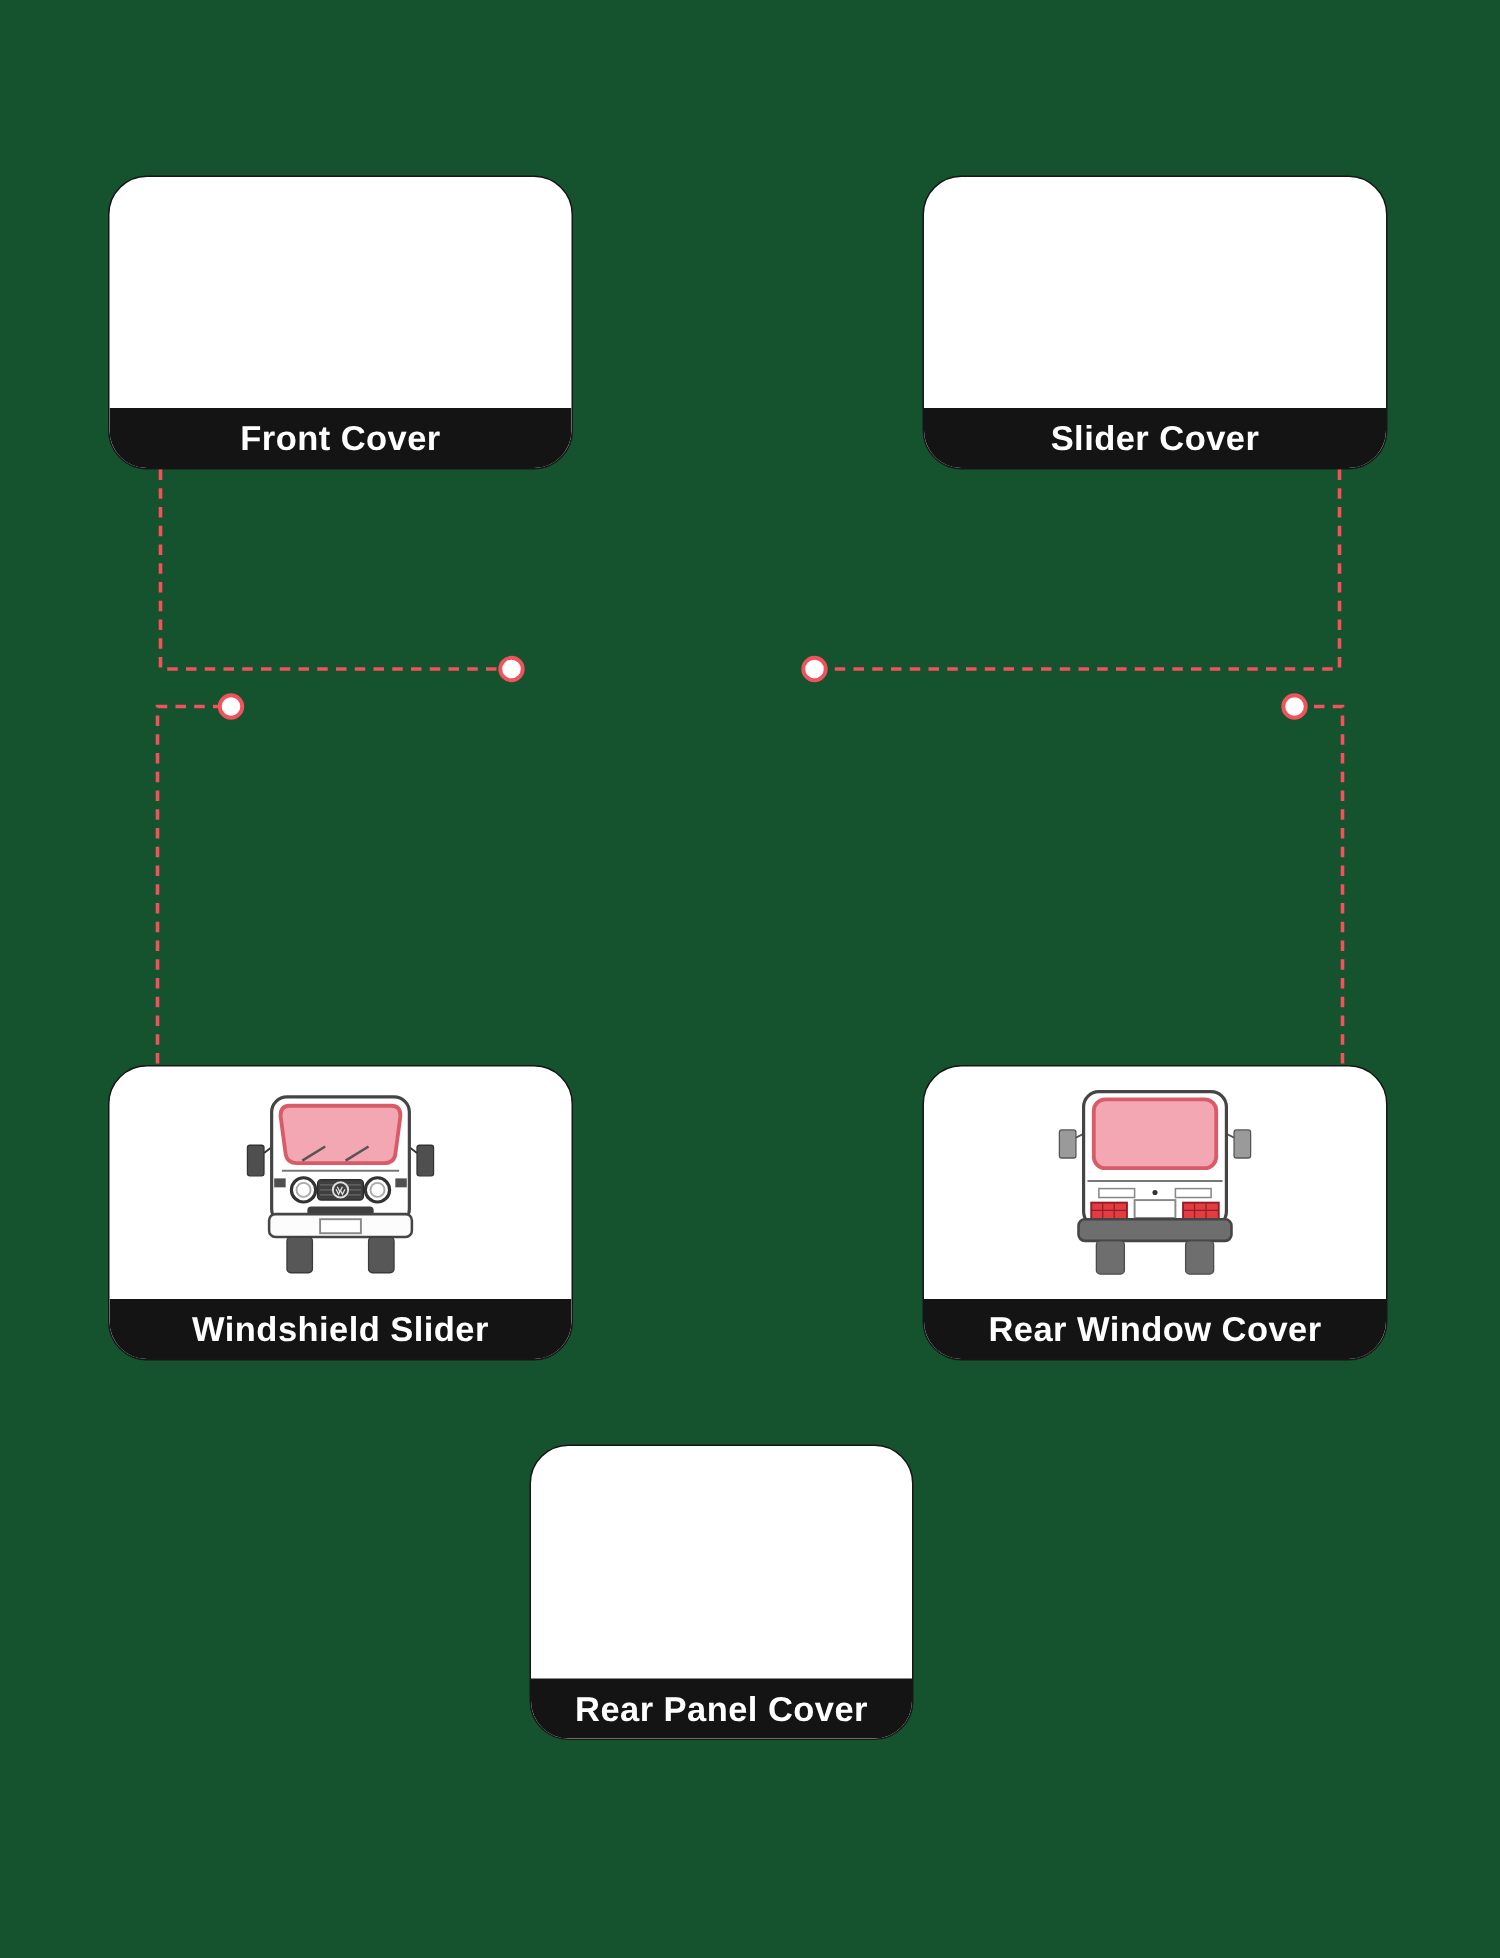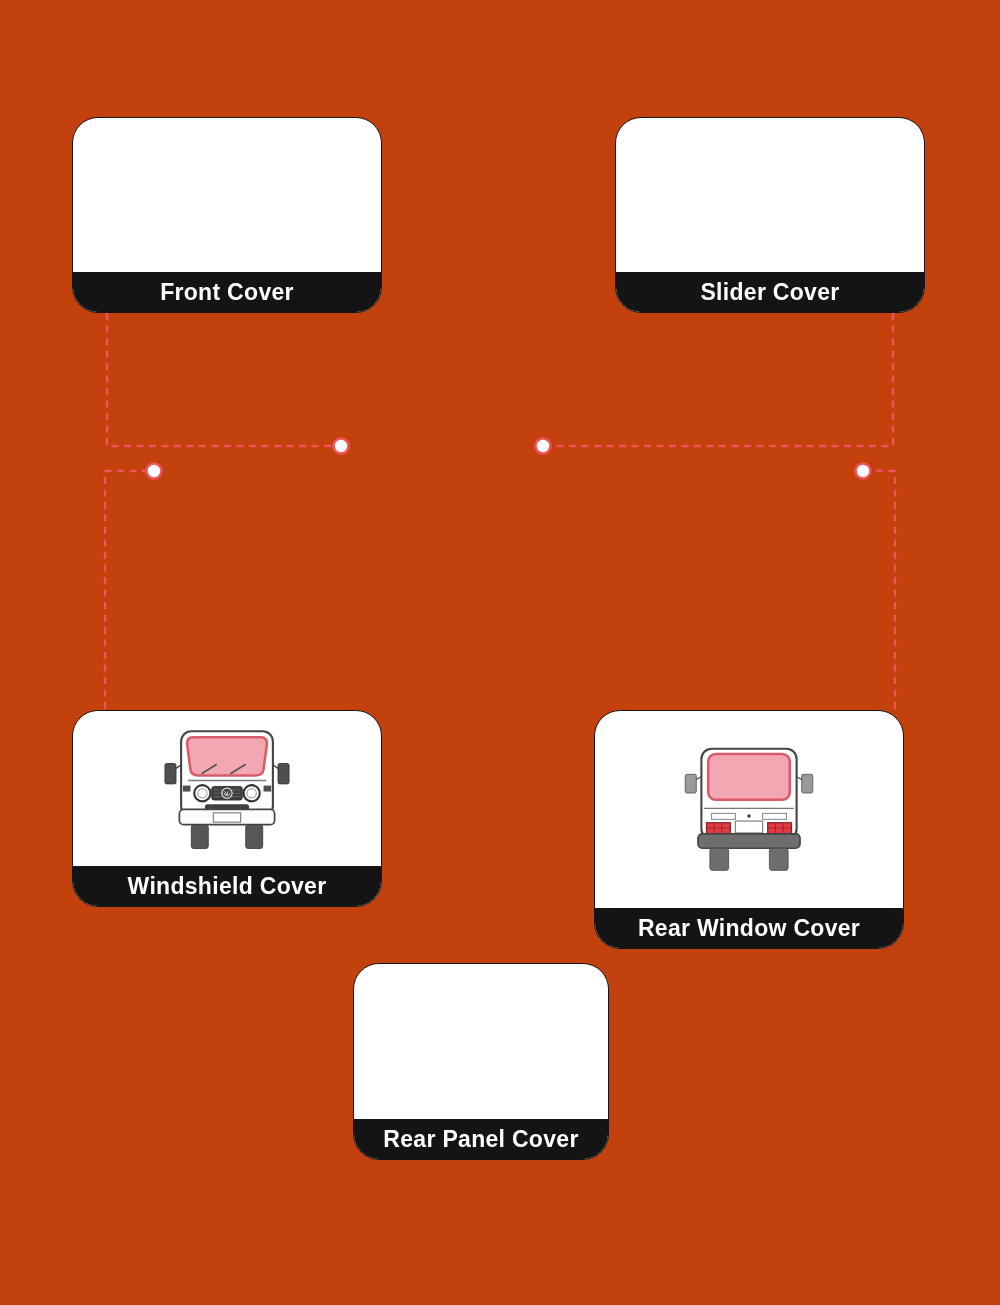--- a/index.html
+++ b/index.html
@@ -1,16 +1,16 @@
 <!DOCTYPE html>
 <html style="--highlight-fill: #F3A7B2; --highlight-stroke: #D95B68; --connector-red: #F2525B; --label-bar-bg: #141414; --label-text: #FFFFFF; --outline-gray: #474747; --window-fill: #EDEDED; --taillight-red: #E23B41;"><head>
 <meta charset="utf-8">
 <style>
   html,body{margin:0;padding:0;background:#fff;}
-  #page{position:relative;width:1000px;height:1305px;background:#c2410c;overflow:hidden;
+  #page{position:relative;width:1000px;height:1305px;background:#14532d;overflow:hidden;
         font-family:"Liberation Sans",sans-serif;}
   .card{position:absolute;width:310px;height:196px;background:#fff;
         border:1.6px solid #161616;border-radius:26px;overflow:hidden;
         display:flex;flex-direction:column;box-sizing:border-box;}
   .card-art{flex:1;display:flex;align-items:center;justify-content:center;}
   .card-label{height:40px;flex:0 0 40px;background:var(--label-bar-bg,#141414);
         color:var(--label-text,#fff);display:flex;align-items:center;justify-content:center;
         font-size:23px;font-weight:600;letter-spacing:.3px;}
   .side-thumb{width:236px;height:101px;}
   .facing-thumb{height:136px;width:170px;}
@@ -212,25 +212,25 @@
     </div>
   </div>
 
   <div class="card" style="left:72px;top:710px;height:197px">
     <div class="card-art">
       <svg class="facing-thumb" viewBox="0 0 200 160">
           <use href="#van-front"></use>
         </svg>
     </div>
     <div class="card-label">
-      <span>Windshield Cover</span>
-    </div>
-  </div>
-
-  <div class="card" style="left:594px;top:710px;height:239px">
+      <span>Windshield Slider</span>
+    </div>
+  </div>
+
+  <div class="card" style="left:615px;top:710px;height:197px">
     <div class="card-art">
       <svg class="facing-thumb" viewBox="0 0 200 160">
           <use href="#van-rear"></use>
         </svg>
     </div>
     <div class="card-label">
       <span>Rear Window Cover</span>
     </div>
   </div>
 

